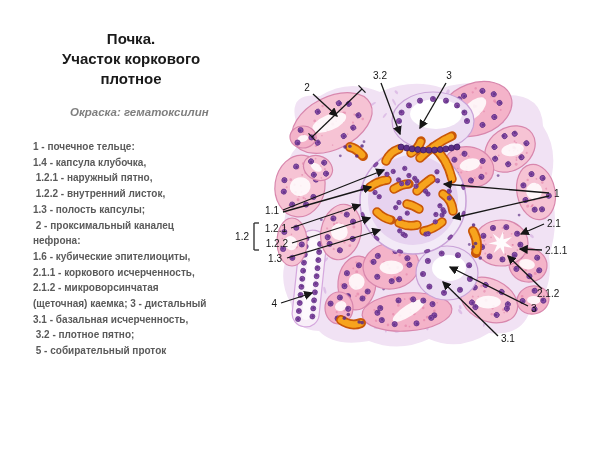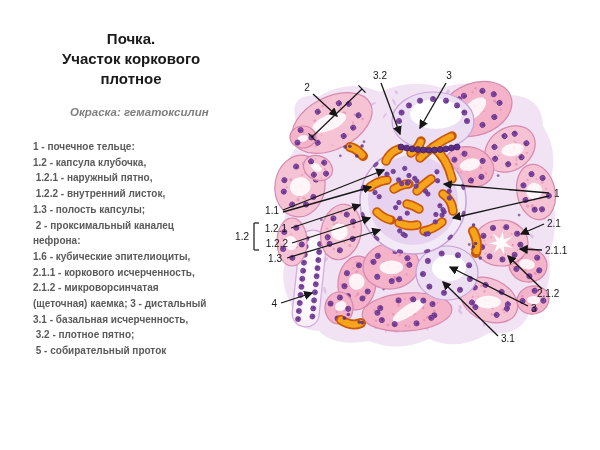--- a/index.html
+++ b/index.html
@@ -21,21 +21,21 @@
   <div class="title">
     <div>Почка.</div>
     <div>Участок коркового</div>
     <div>плотное</div>
   </div>
 
   <div class="stain">Окраска: гематоксилин</div>
 
   <div class="legend">
       <div class="lgline">1 - почечное тельце:</div>
-      <div class="lgline">1.2 - капсула клубочка,</div>
+      <div class="lgline">1.4 - капсула клубочка,</div>
       <div class="lgline"> 1.2.1 - наружный пятно,</div>
       <div class="lgline"> 1.2.2 - внутренний листок,</div>
       <div class="lgline">1.3 - полость капсулы;</div>
       <div class="lgline"> 2 - проксимальный каналец</div>
       <div class="lgline">нефрона:</div>
       <div class="lgline">1.6 - кубические эпителиоциты,</div>
       <div class="lgline">2.1.1 - коркового исчерченность,</div>
       <div class="lgline">2.1.2 - микроворсинчатая</div>
       <div class="lgline">(щеточная) каемка; 3 - дистальный</div>
       <div class="lgline">3.1 - базальная исчерченность,</div>

